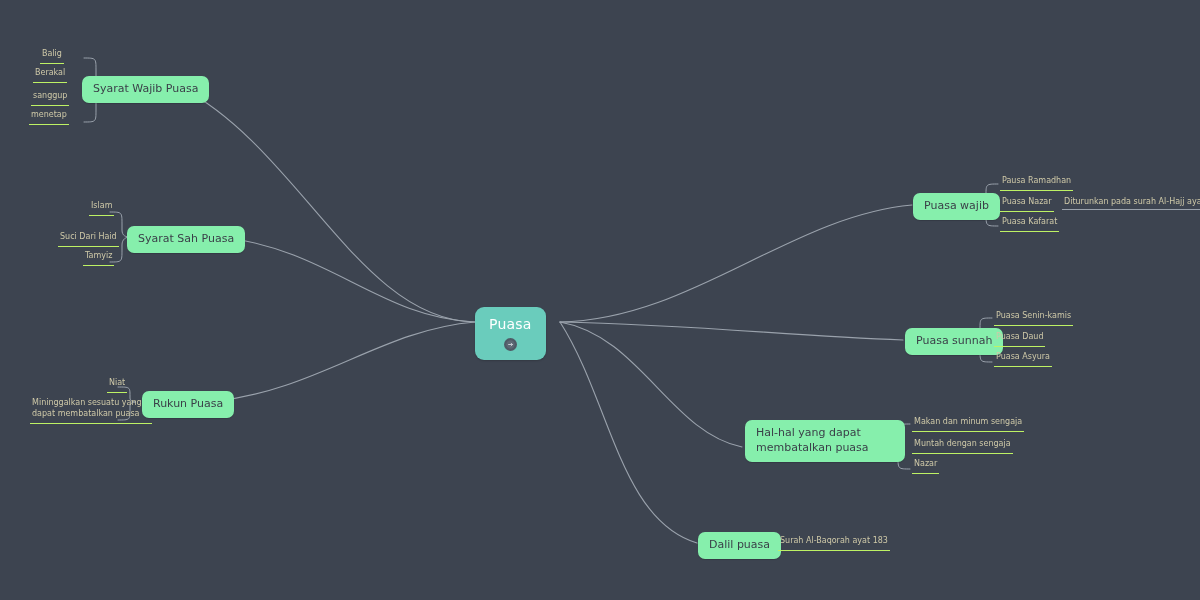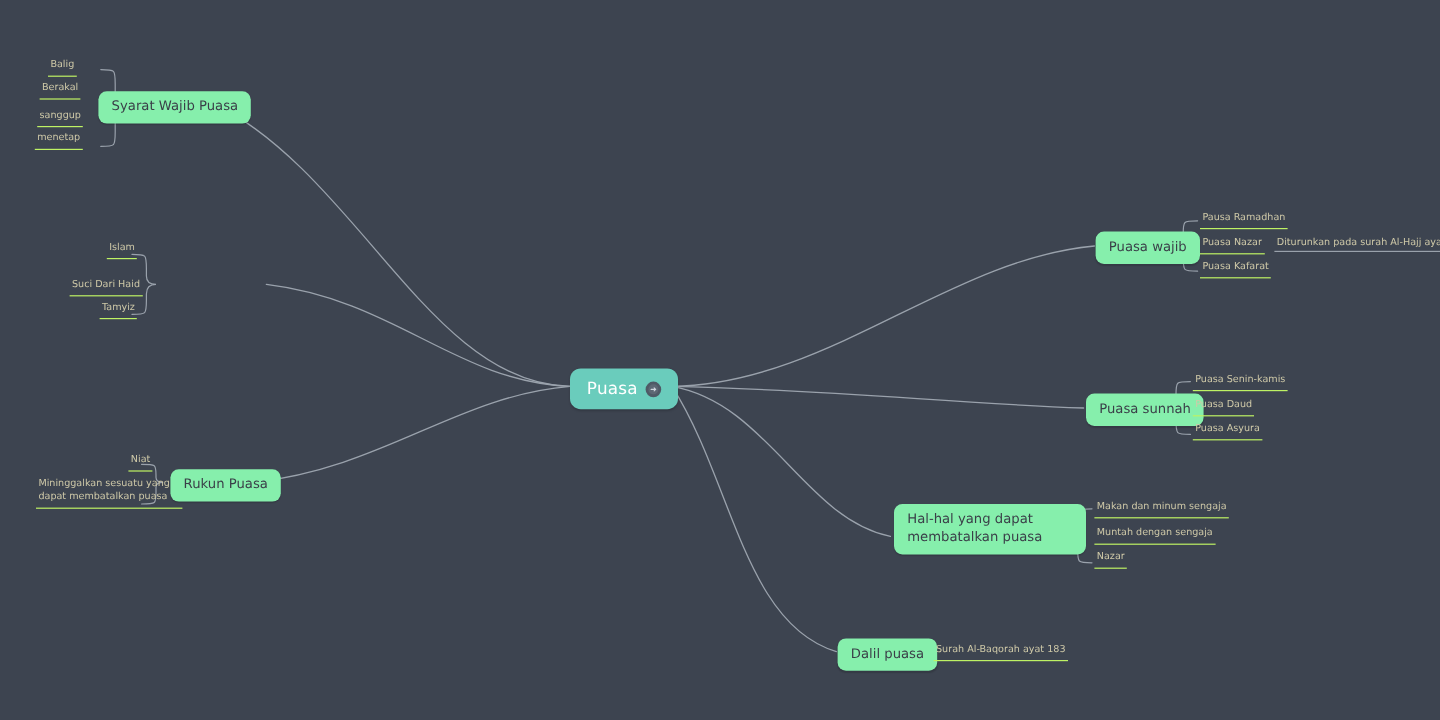--- a/index.html
+++ b/index.html
@@ -110,36 +110,37 @@
       <path d="M998,184 C986,184 986,184 986,195 L986,199 C986,203 983,205 980,205 C983,205 986,207 986,211 L986,214 C986,226 986,226 998,226"></path>
 
       <path d="M992,318 C980,318 980,318 980,329 L980,334 C980,338 977,340 974,340 C977,340 980,342 980,346 L980,350 C980,362 980,362 992,362"></path>
 
       <path d="M910,424 C898,424 898,424 898,435 L898,441 C898,445 895,447 892,447 C895,447 898,449 898,453 L898,457 C898,469 898,469 910,469"></path>
 
       <path d="M772,543 C766,543 764,543 762,543"></path>
     </g>
   </svg>
 
-  <div class="node root-node" style="left:475px; top:307px;">
+  <div class="node root-node" style="left:475px; top:307px;flex-direction:column;">
     <span class="root-label">Puasa</span>
     <span class="toggle-icon">
       <svg width="9" height="9" viewBox="0 0 9 9">
         <circle cx="4.5" cy="4.5" r="4.2" fill="#5d6874"></circle>
         <path d="M2.6,4.5 L6.4,4.5 M5.1,3.2 L6.4,4.5 L5.1,5.8" stroke="#cfd6dd" stroke-width="0.9" fill="none" stroke-linecap="round" stroke-linejoin="round"></path>
       </svg>
     </span>
   </div>
 
   <div class="node branch-node" style="left:82px; top:76px;">Syarat Wajib Puasa</div>
   <div class="leaf-node" style="position:absolute; left:40px; top:49px;">Balig</div>
   <div class="leaf-node" style="position:absolute; left:33px; top:68px;">Berakal</div>
   <div class="leaf-node" style="position:absolute; left:31px; top:91px;">sanggup</div>
   <div class="leaf-node" style="position:absolute; left:29px; top:110px;">menetap</div>
 
+  <div class="node branch-node" style="left:127px; top:226px;">Syarat Sah Puasa</div>
   <div class="leaf-node" style="position:absolute; left:89px; top:201px;">Islam</div>
   <div class="leaf-node" style="position:absolute; left:58px; top:232px;">Suci Dari Haid</div>
   <div class="leaf-node" style="position:absolute; left:83px; top:251px;">Tamyiz</div>
 
   <div class="node branch-node" style="left:142px; top:391px;">Rukun Puasa</div>
   <div class="leaf-node" style="position:absolute; left:107px; top:378px;">Niat</div>
   <div class="leaf-node multi" style="position:absolute; left:12px; top:398px;">Mininggalkan sesuatu yang dapat membatalkan puasa</div>
 
   <div class="node branch-node" style="left:913px; top:193px;">Puasa wajib</div>
   <div class="leaf-node" style="position:absolute; left:1000px; top:176px;">Pausa Ramadhan</div>

